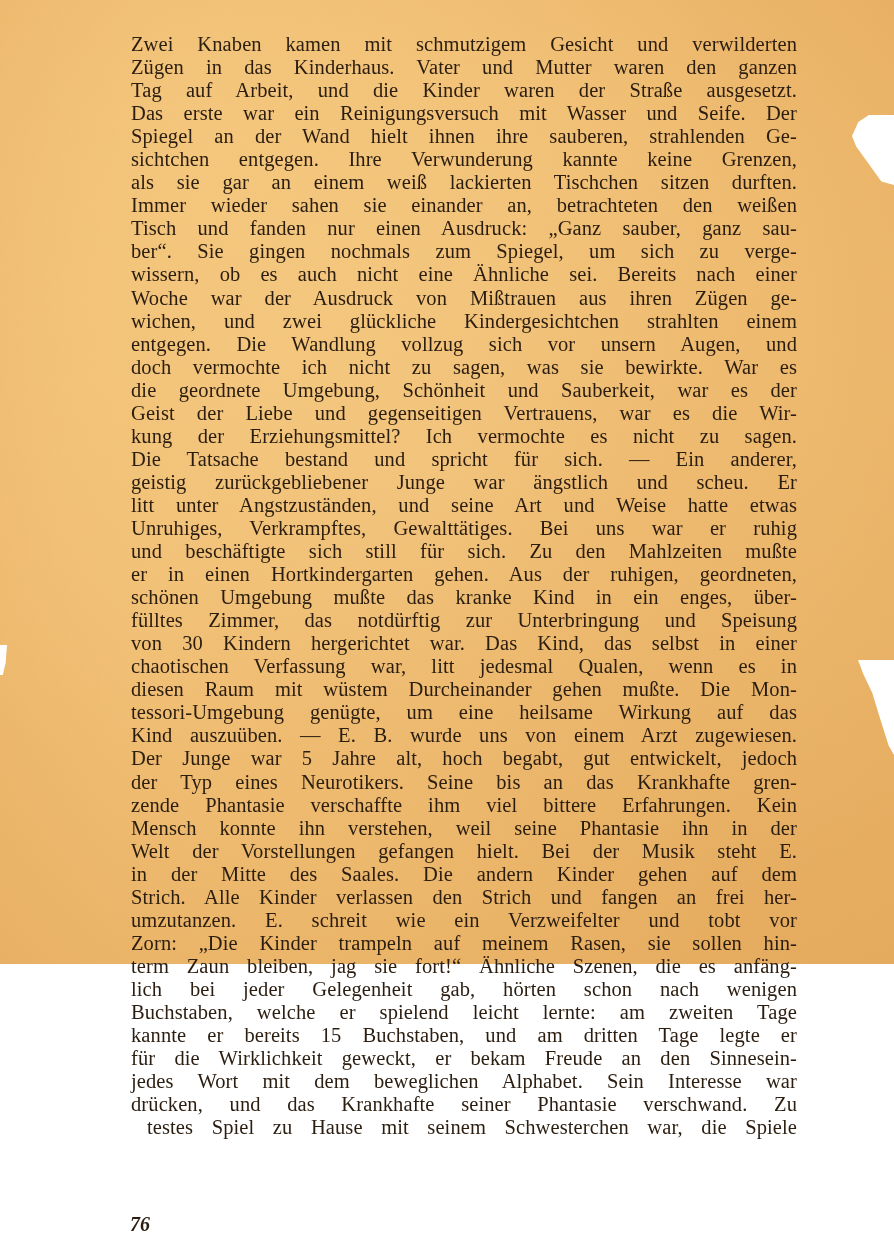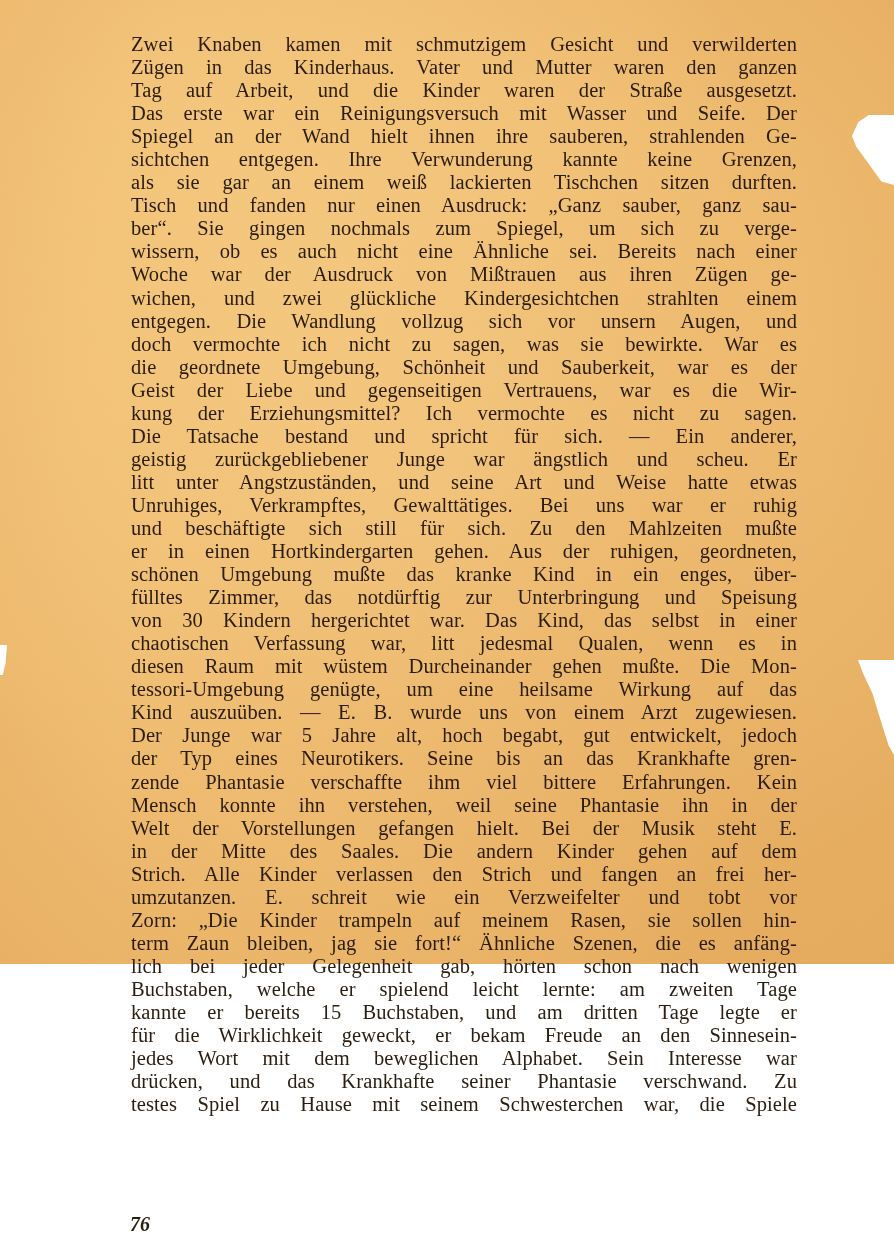--- a/index.html
+++ b/index.html
@@ -62,20 +62,21 @@
       height: 23.05px;
       line-height: 23.05px;
       text-align: justify;
       text-align-last: justify;
       white-space: nowrap;
       overflow: visible;
       display: block;
     }
     .line.last {
       text-align-last: justify;
+      margin-left: 16px;
     }
     .page-number {
       position: absolute;
       left: 130px;
       top: 1213px;
       font-size: 20px;
       font-weight: bold;
       color: #2b1d10;
       font-family: "Liberation Serif", "DejaVu Serif", serif;
       font-style: italic;
@@ -90,20 +91,21 @@
   <div class="tear tear-left"></div>
 
   <div class="text-block">
     <span class="line">Zwei Knaben kamen mit schmutzigem Gesicht und verwilderten</span>
     <span class="line">Zügen in das Kinderhaus.  Vater und Mutter waren den ganzen</span>
     <span class="line">Tag auf Arbeit, und die Kinder waren der Straße ausgesetzt.</span>
     <span class="line">Das erste war ein Reinigungsversuch mit Wasser und Seife. Der</span>
     <span class="line">Spiegel an der Wand hielt ihnen ihre sauberen, strahlenden Ge-</span>
     <span class="line">sichtchen entgegen.  Ihre Verwunderung kannte keine Grenzen,</span>
     <span class="line">als sie gar an einem weiß lackierten Tischchen sitzen durften.</span>
+    <span class="line">Immer wieder sahen sie einander an, betrachteten den weißen</span>
     <span class="line">Tisch und fanden nur einen Ausdruck: „Ganz sauber, ganz sau-</span>
     <span class="line">ber“.  Sie gingen nochmals zum Spiegel, um sich zu verge-</span>
     <span class="line">wissern, ob es auch nicht eine Ähnliche sei.  Bereits nach einer</span>
     <span class="line">Woche war der Ausdruck von Mißtrauen aus ihren Zügen ge-</span>
     <span class="line">wichen, und zwei glückliche Kindergesichtchen strahlten einem</span>
     <span class="line">entgegen.  Die Wandlung vollzug sich vor unsern Augen, und</span>
     <span class="line">doch vermochte ich nicht zu sagen, was sie bewirkte.  War es</span>
     <span class="line">die geordnete Umgebung, Schönheit und Sauberkeit, war es der</span>
     <span class="line">Geist der Liebe und gegenseitigen Vertrauens, war es die Wir-</span>
     <span class="line">kung der Erziehungsmittel?  Ich vermochte es nicht zu sagen.</span>

